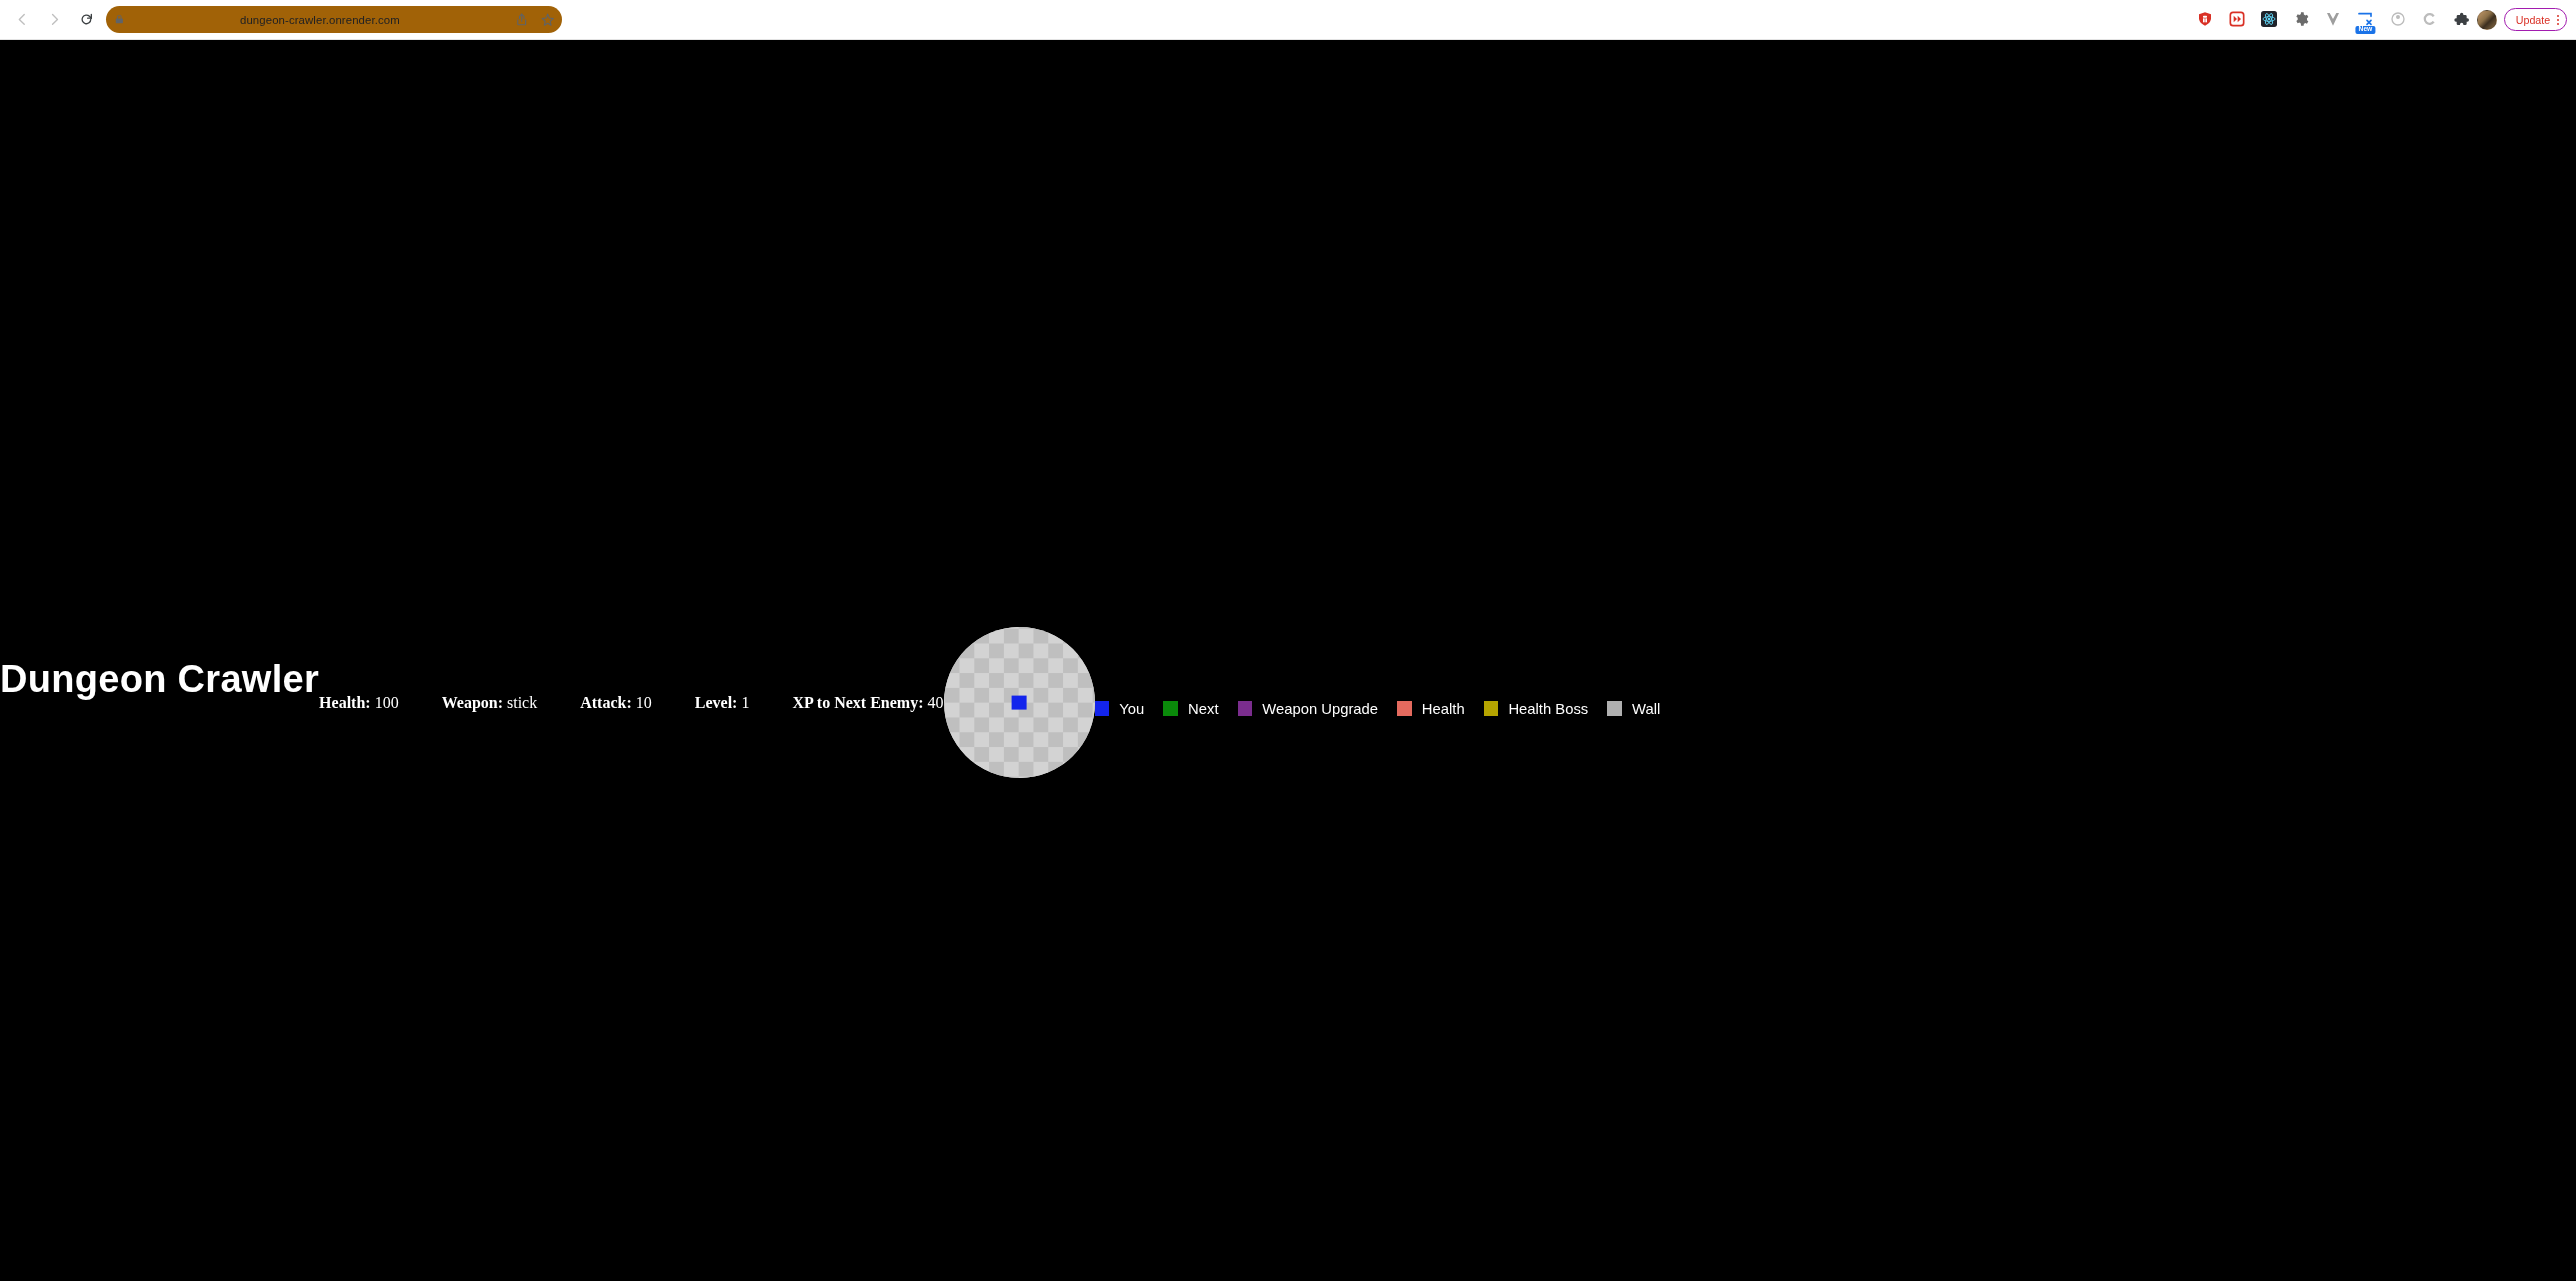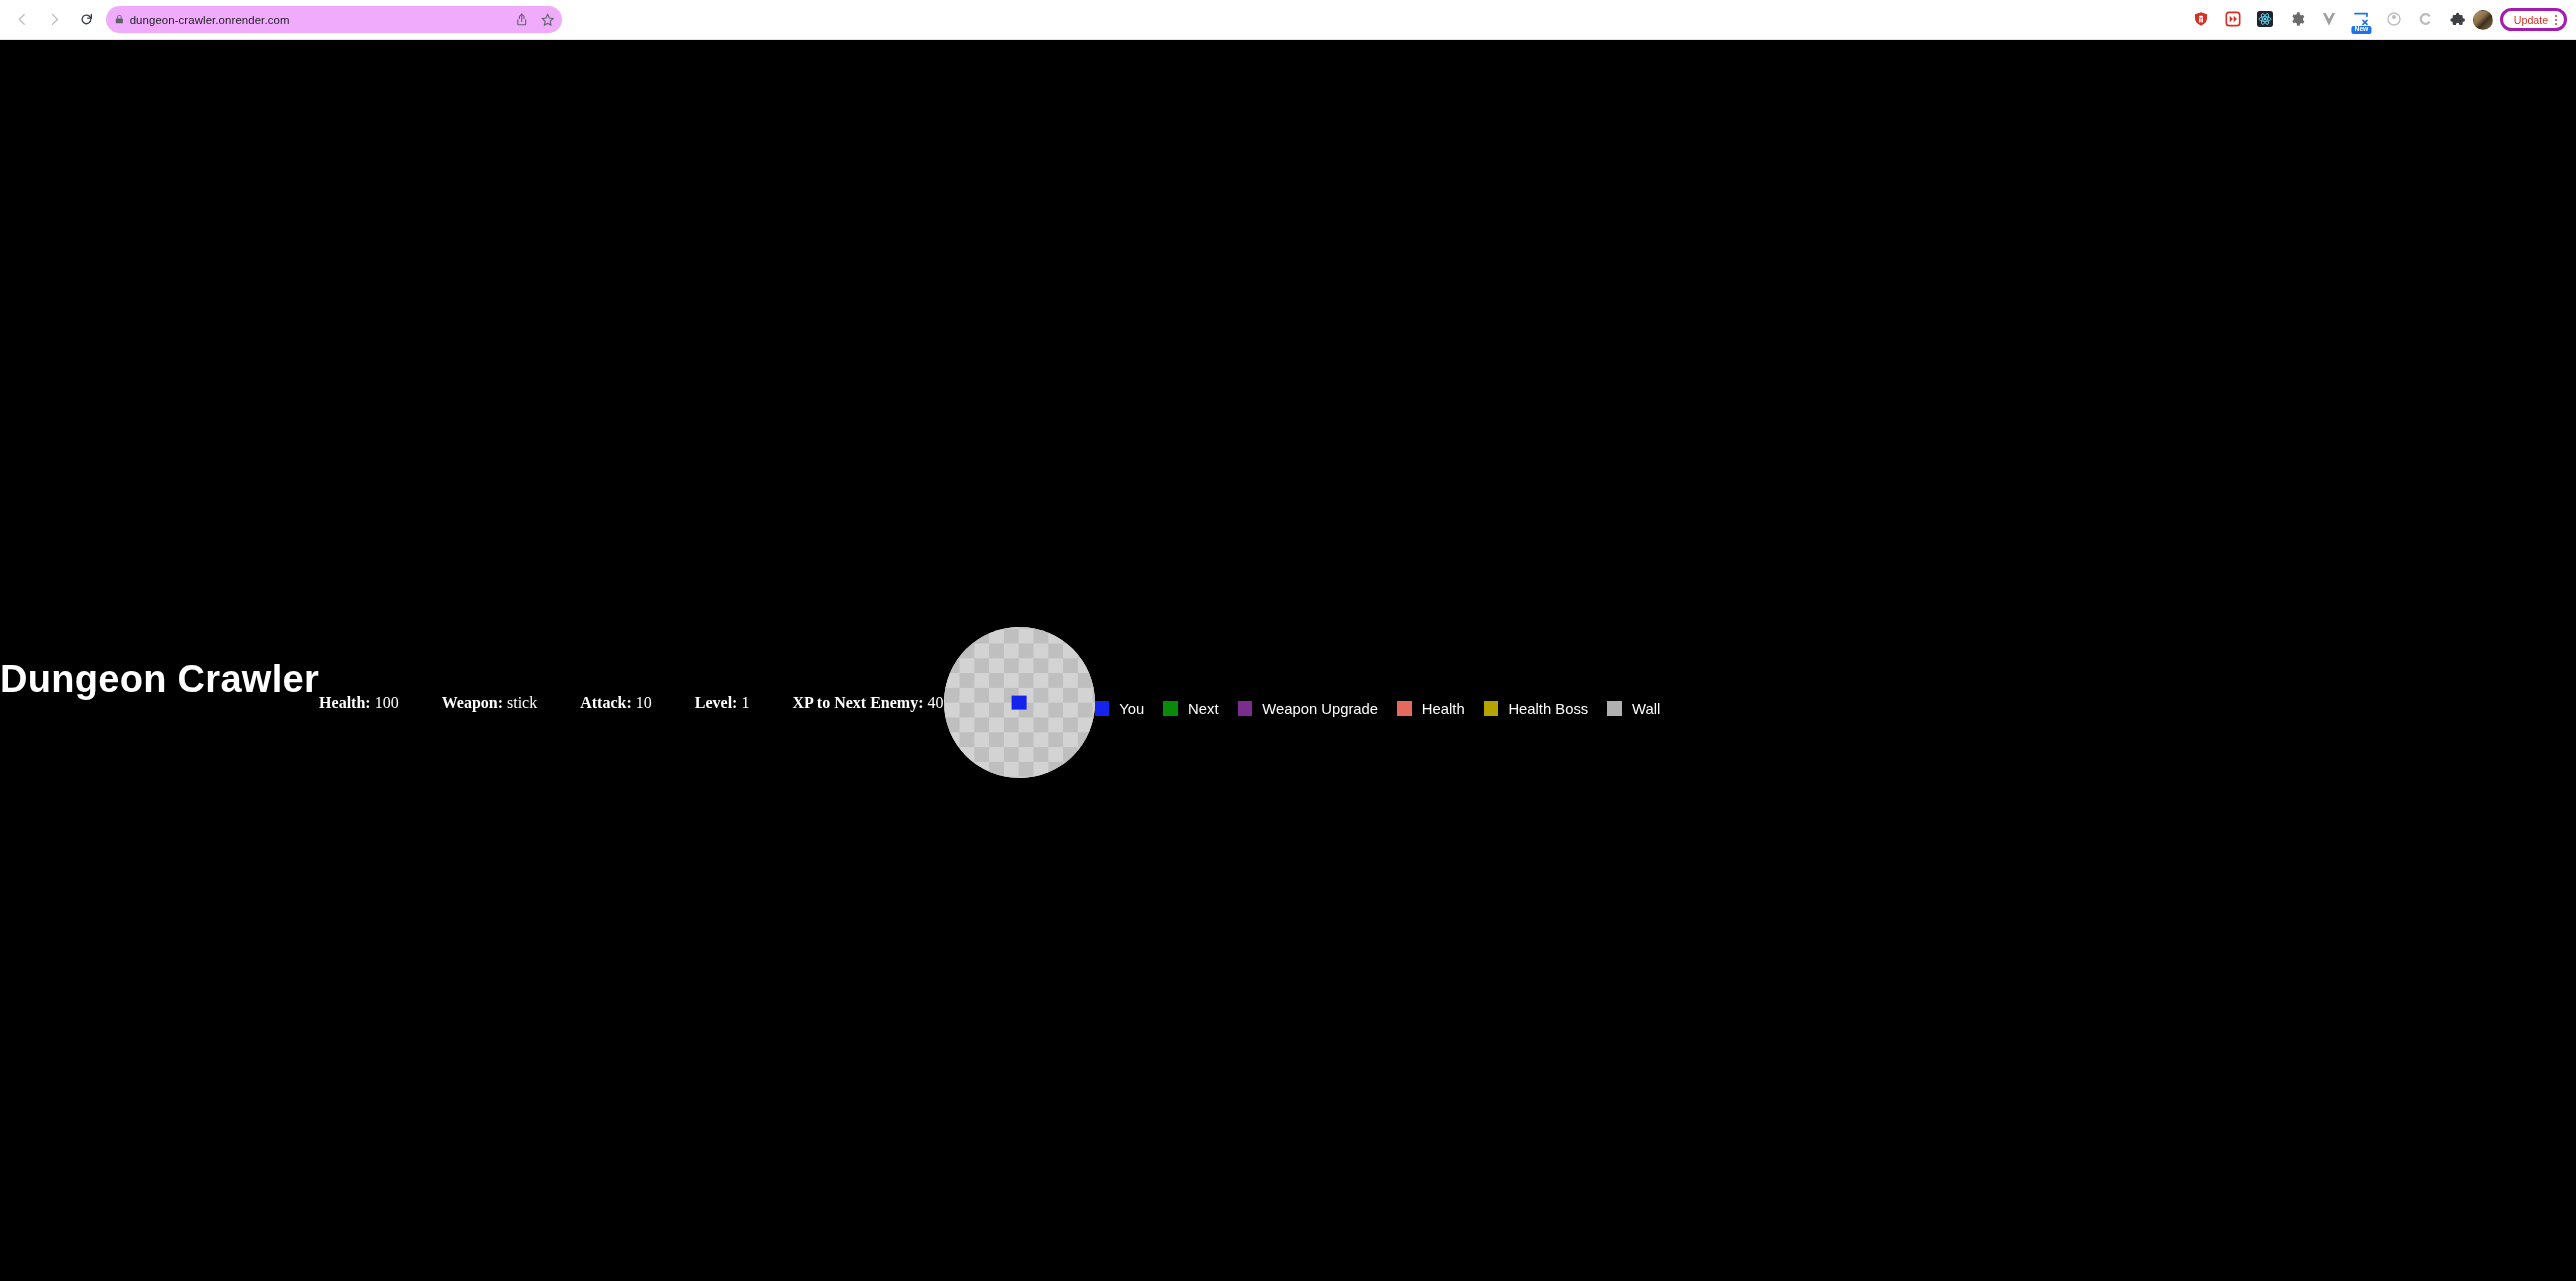--- a/index.html
+++ b/index.html
@@ -26,29 +26,30 @@
     color: #5f6368;
     border-radius: 50%;
   }
   .nav-btn.disabled { color: #bfbfbf; }
   .nav-btn svg { width: 14.8px; height: 14.8px; stroke: currentColor; fill: none; stroke-width: 2.2; }
   .reload svg { stroke-width: 2.2; }
 
   .omnibox {
     flex: 1;
     height: 27px;
-    background: #f0abfc;
+    background: #a16207;
     border-radius: 13.4px;
     display: flex;
     align-items: center;
     padding: 0 8px;
     color: #202124;
     font-size: 11.4px;
-    gap: 5px;
+    gap: 17px;
     max-width: 456px;
+    text-align: center;
   }
   .omnibox .lock { color: #5f6368; display:flex; align-items:center;}
   .omnibox .url { flex: 1; white-space: nowrap; overflow: hidden; text-overflow: ellipsis; letter-spacing: 0.1px;}
   .omnibox .right-icons { display:flex; gap:12px; color:#5f6368; }
   .omnibox .right-icons span { display:flex; align-items:center; }
 
   .chrome-spacer { flex: 1; }
 
   .ext-icons { display:flex; align-items:center; gap:14.8px; }
   .ext { width:17.4px; height:17.4px; display:flex; align-items:center; justify-content:center; position:relative;}
@@ -60,21 +61,21 @@
   }
 
   .avatar {
     width:20px; height:20px; border-radius:50%;
     background: linear-gradient(135deg,#c49a6c 0%, #8b6f47 40%, #3d2f1f 60%, #8b6f47 100%);
     border:0.7px solid rgba(0,0,0,.1);
   }
 
   .update-btn {
     height:23px;
-    border:3px solid #a21caf;
+    border:1px solid #a21caf;
     color:#d93025;
     background:#fff;
     border-radius:11.4px;
     display:flex; align-items:center;
     padding:0 6.7px 0 10.7px;
     font-size:10.7px; font-weight:500;
     gap:6.7px;
   }
   .update-btn .dots { display:flex; flex-direction:column; gap:2px; align-items:center;}
   .update-btn .dots i { width:2px; height:2px; background:#d93025; border-radius:50%; display:block;}

